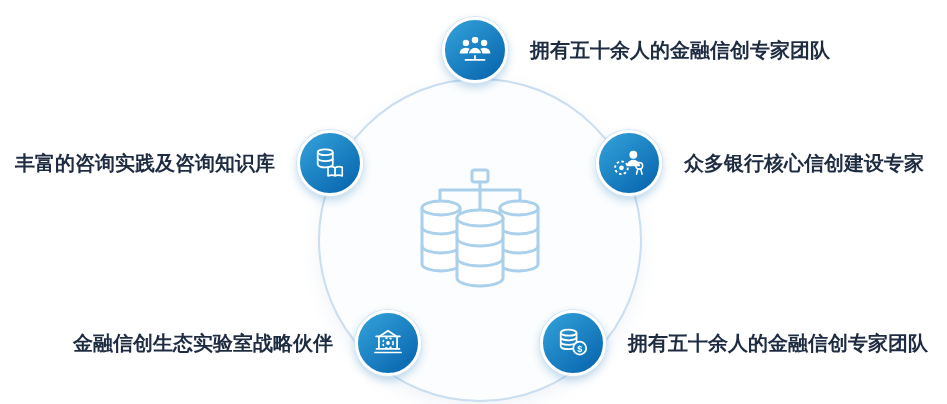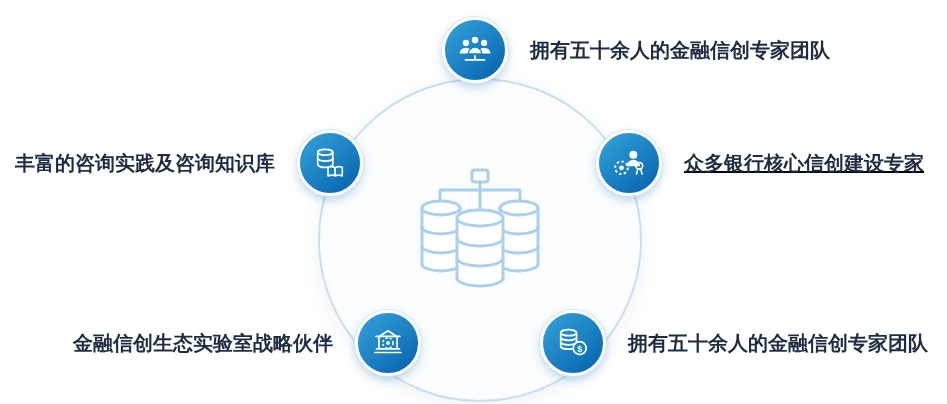--- a/index.html
+++ b/index.html
@@ -39,21 +39,21 @@
     flex: 0 0 auto;
   }
   .node svg { width: 38px; height: 38px; display: block; }
   .label {
     font-size: 20px; font-weight: 700;
     color: #1e2c42;
     letter-spacing: 0px;
     white-space: nowrap;
   }
   .item-top          { left: 442px;  top: 17px; }
-  .item-right        { left: 596px;  top: 130px; text-decoration: underline; }
+  .item-right        { left: 596px;  top: 130px; }
   .item-left         { right: 584px; top: 130px; }
   .item-bottom-left  { right: 526px; top: 310px; }
   .item-bottom-right { left: 540px;  top: 310px; }
 </style>
 </head>
 <body>
 
 <div class="stage">
 
   <div class="center-circle">

